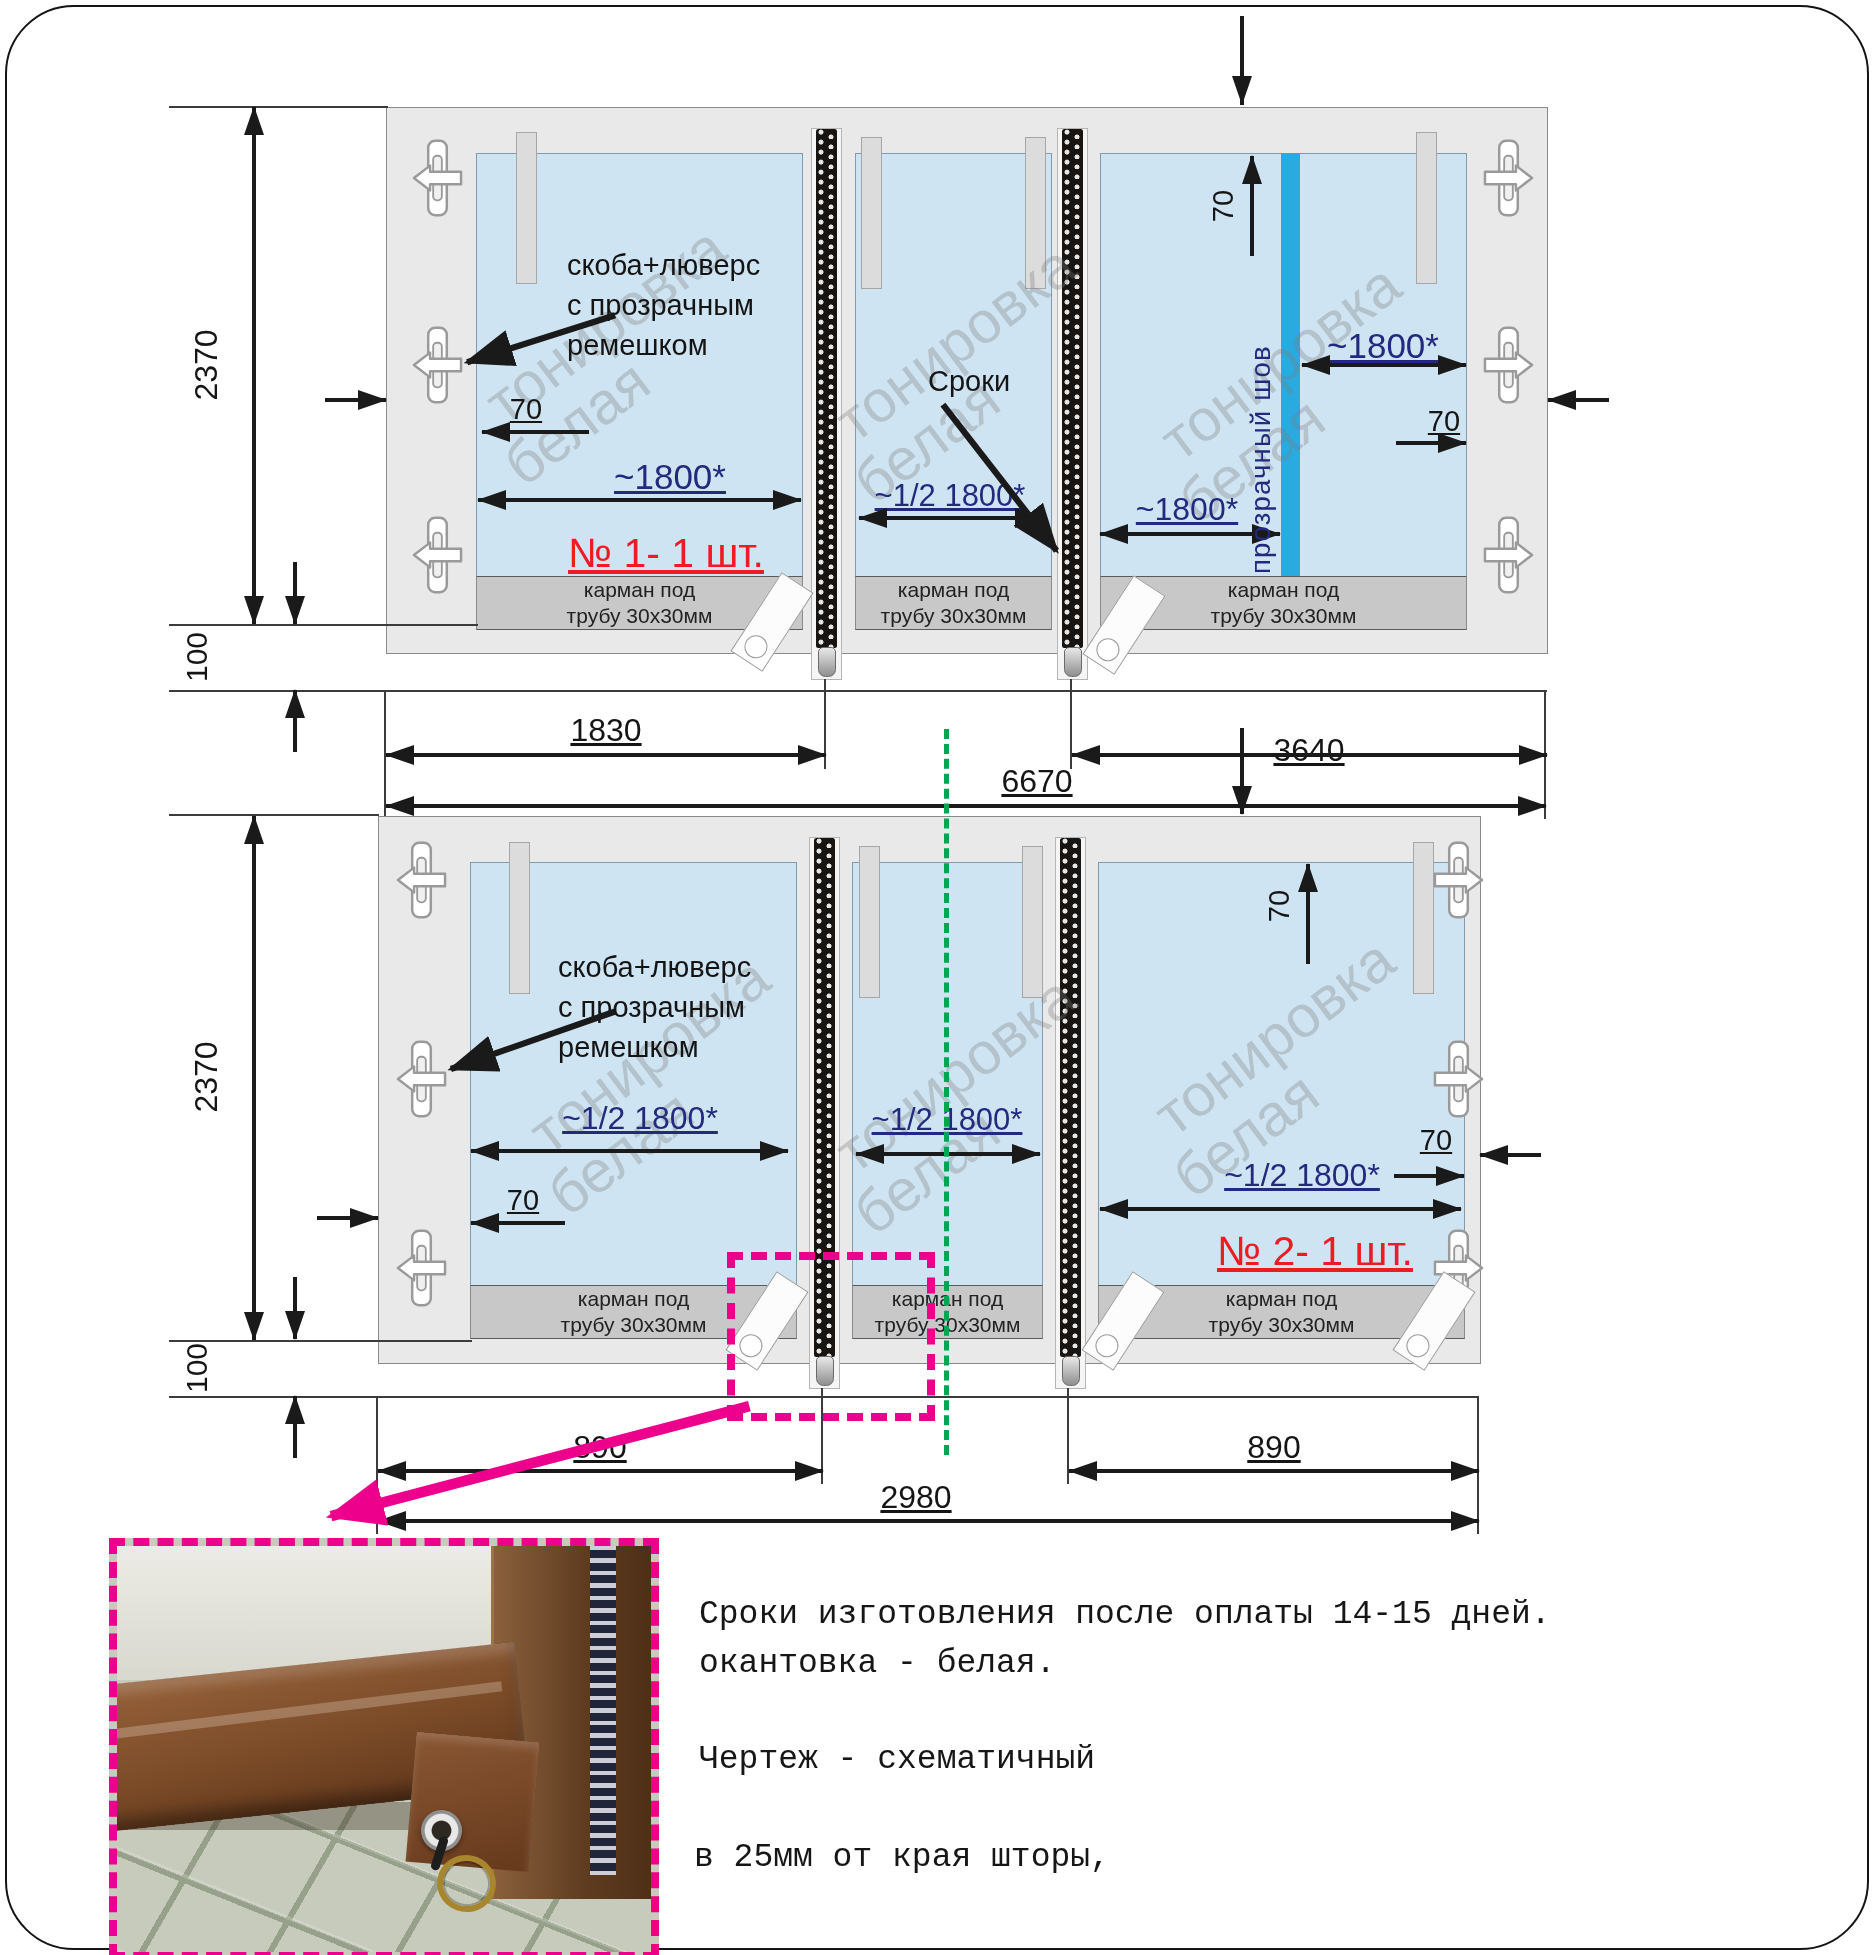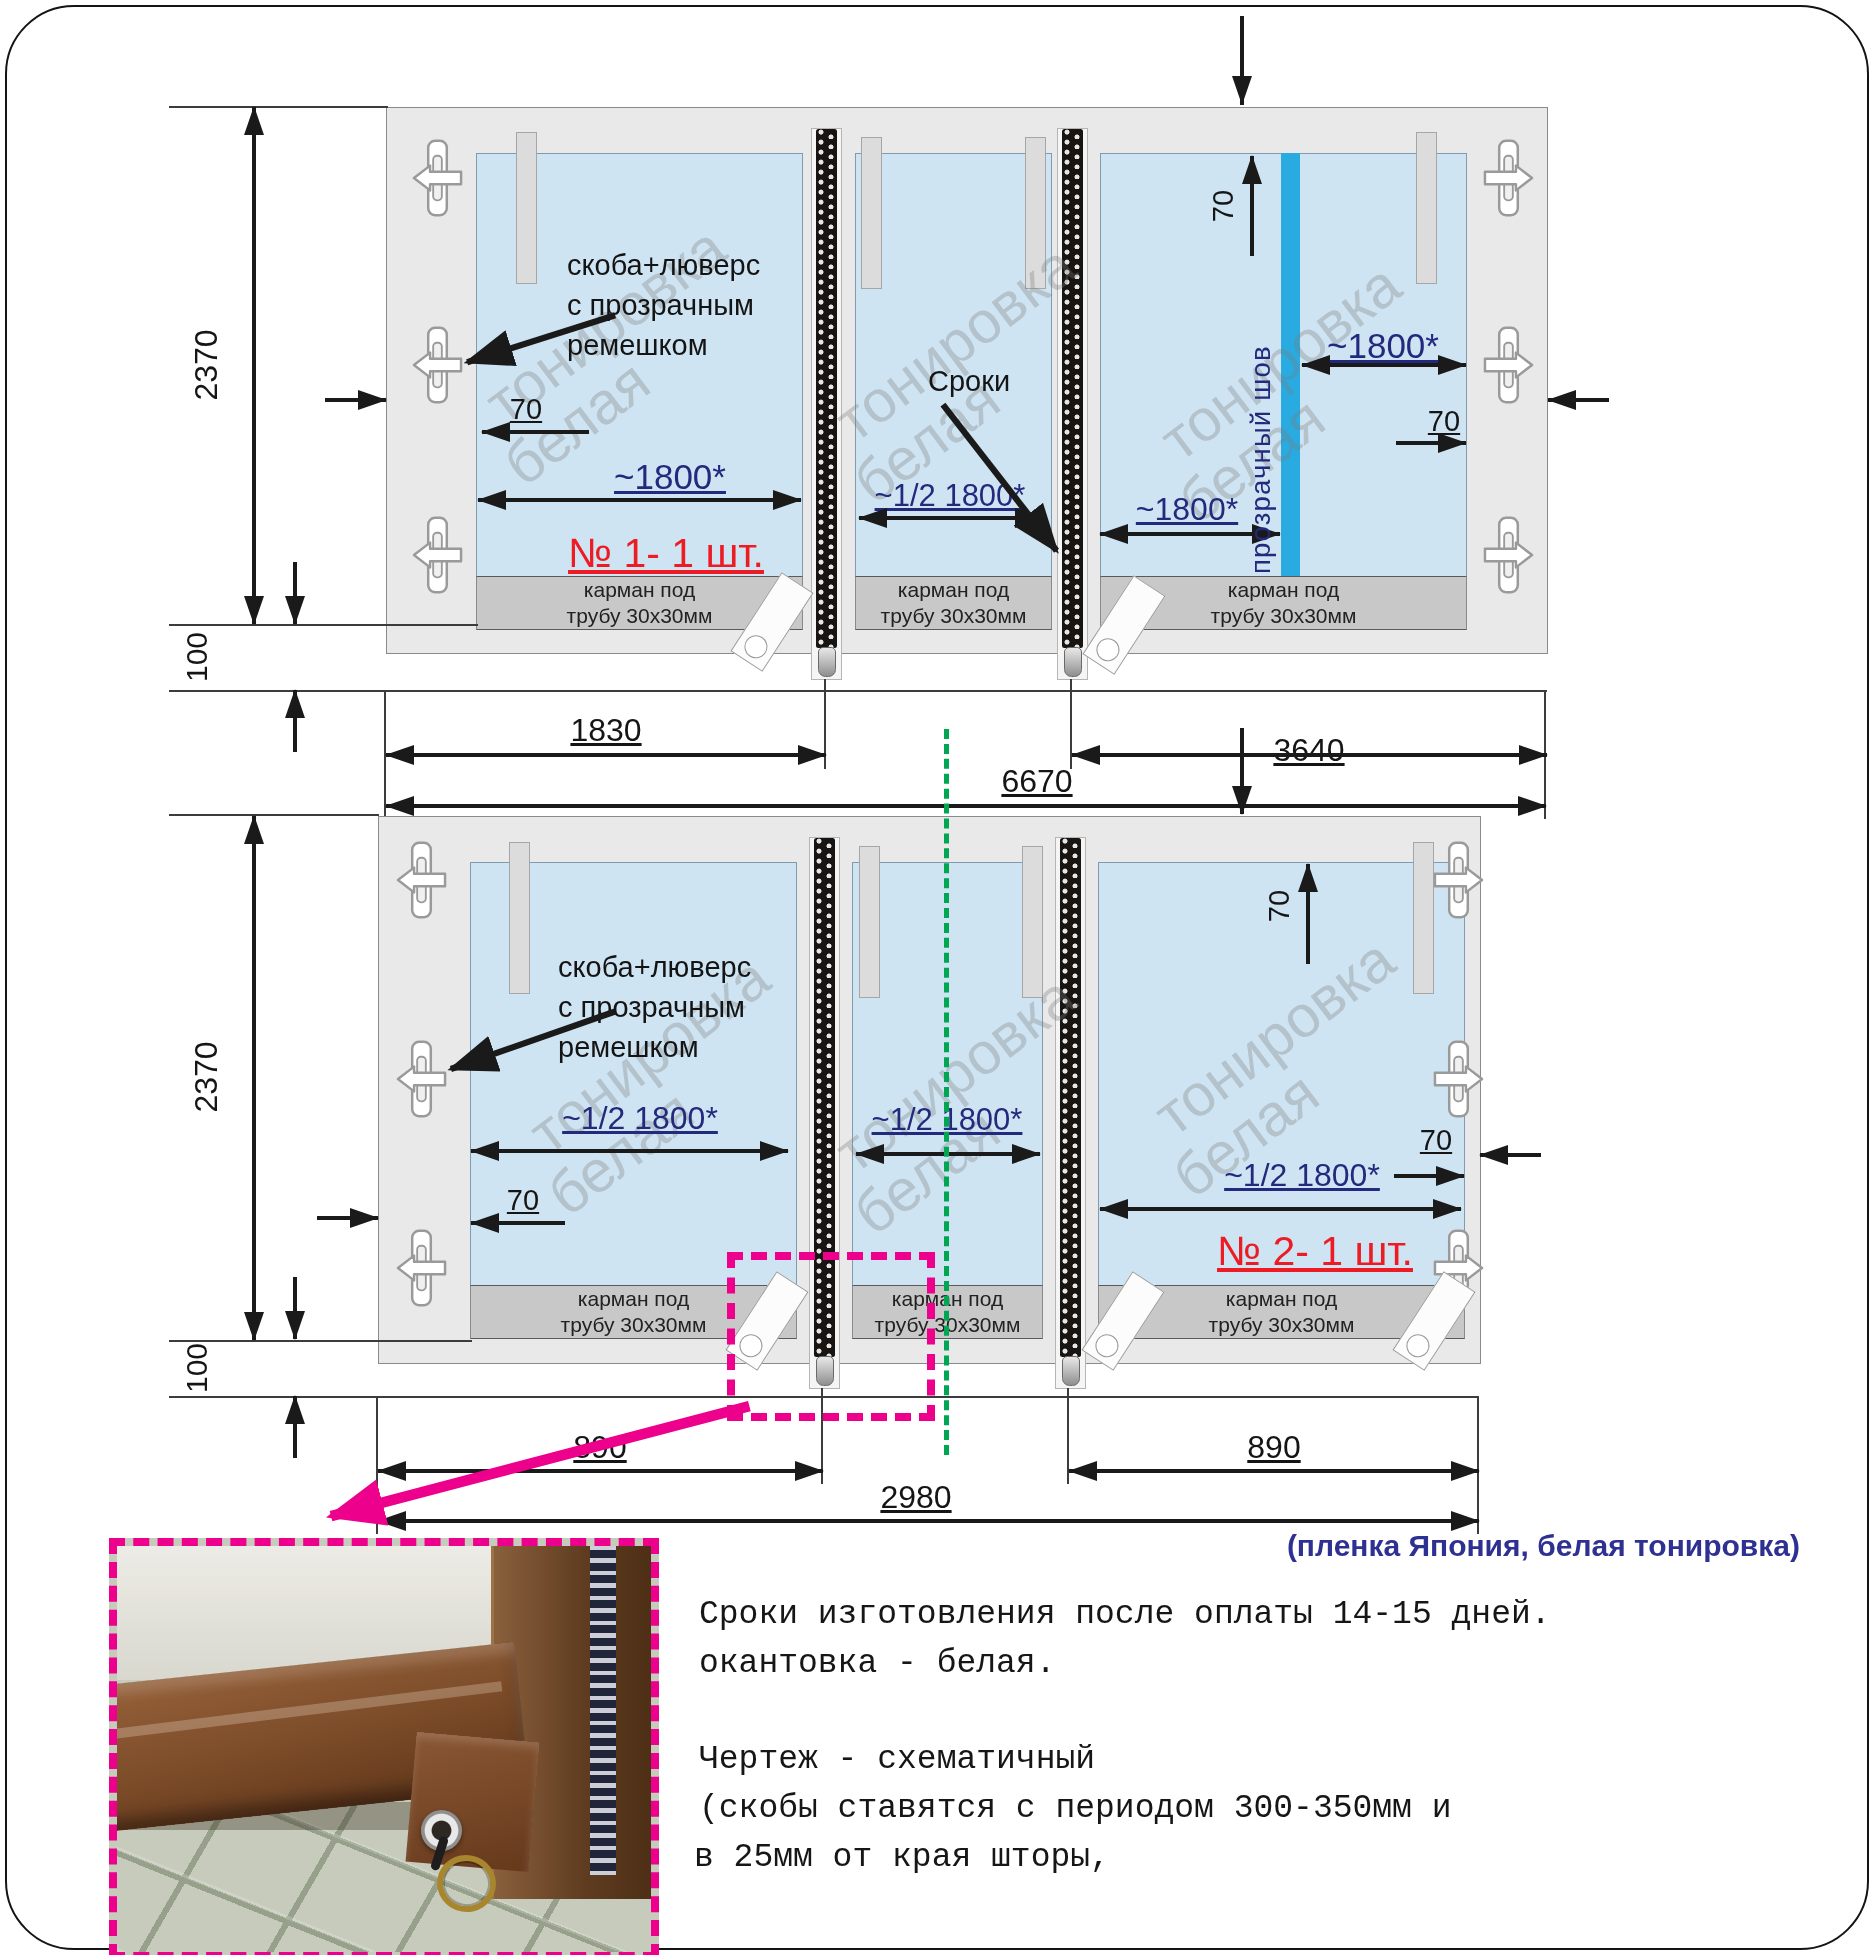--- a/index.html
+++ b/index.html
@@ -405,25 +405,23 @@
     <div class="ph-frame"></div>
     <div class="ph-zip"></div>
     <div class="ph-shadow"></div>
     <div class="ph-tarp"></div>
     <div class="ph-flap"></div>
     <div class="ph-grommet"></div>
     <div class="ph-hook"></div>
     <div class="ph-ring"></div>
   </div>
 
-  <div class="film-note" style="right:74px;top:1529px">(пленка Япония, белая тонировка)</div>
   <div class="mono" style="left:699px;top:1596px">Сроки изготовления после оплаты 14-15 дней.</div>
   <div class="mono" style="left:699px;top:1645px">окантовка - белая.</div>
   <div class="mono" style="left:699px;top:1741px">Чертеж - схематичный</div>
-  <div class="mono" style="left:699px;top:1790px">(скобы ставятся с периодом 300-350мм и</div>
   <div class="mono" style="left:694px;top:1839px">в 25мм  от края шторы,</div>
 
   <svg class="overlay" width="1874" height="1955" viewBox="0 0 3001 3131">
     <defs>
       <marker id="ab" markerWidth="8" markerHeight="6" refX="7.4" refY="3" orient="auto" markerUnits="strokeWidth">
         <path d="M0,0 L8,3 L0,6 Z" fill="#1a1a1a"></path>
       </marker>
       <marker id="am" markerWidth="5.5" markerHeight="4.5" refX="5" refY="2.25" orient="auto" markerUnits="strokeWidth">
         <path d="M0,0 L5.5,2.25 L0,4.5 Z" fill="#ec008c"></path>
       </marker>

